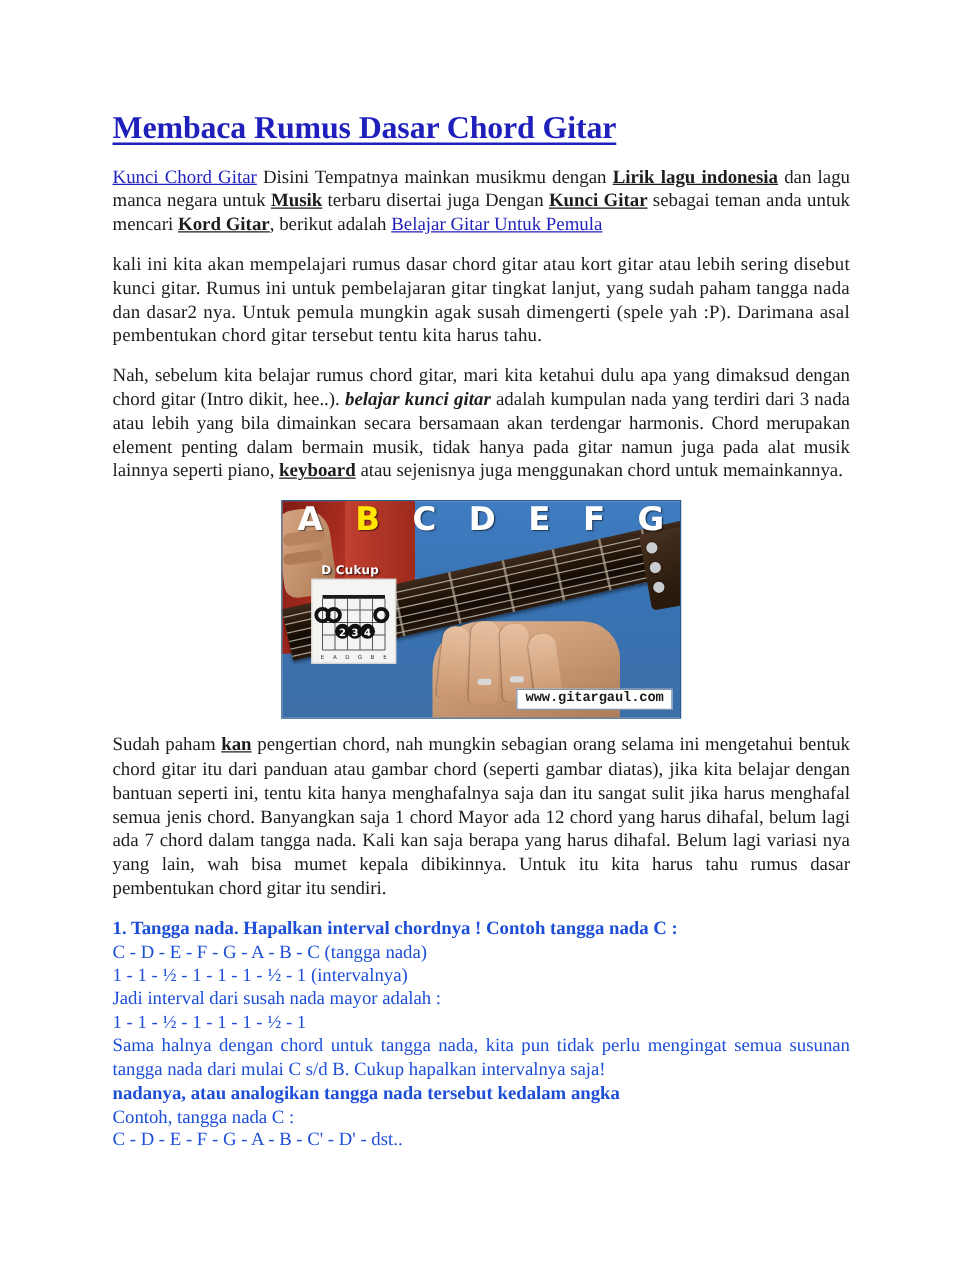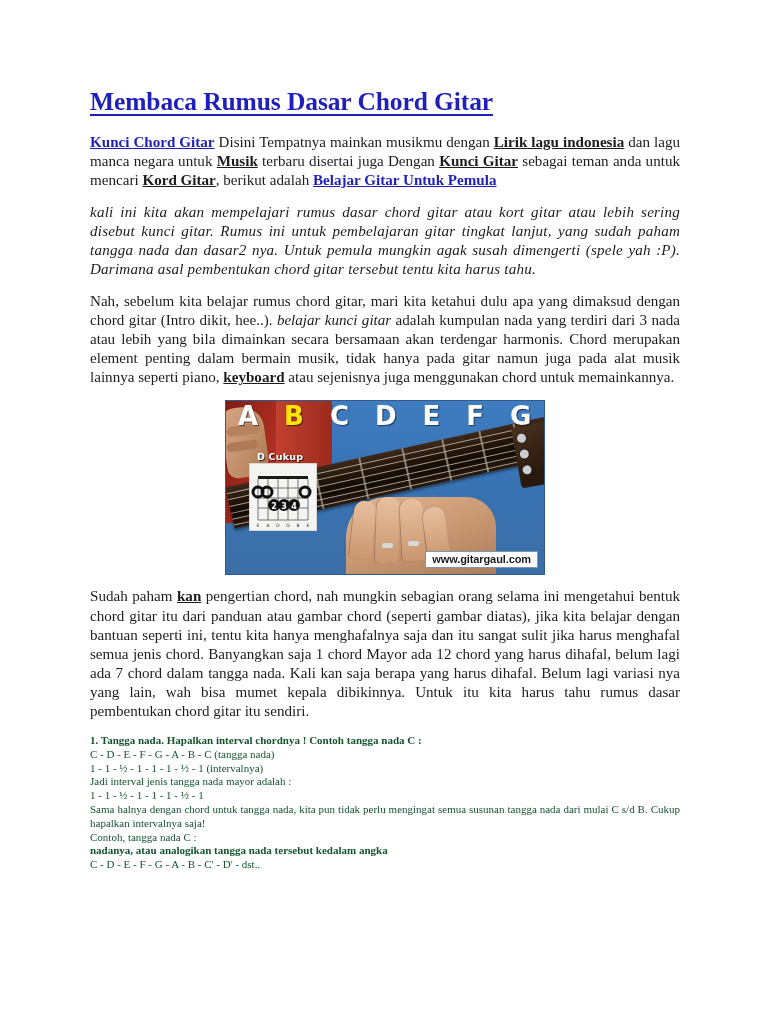--- a/index.html
+++ b/index.html
@@ -35,34 +35,34 @@
     margin: 0 0 13px 0;
     font-size: 15.1px;
     line-height: 1.265;
     text-align: justify;
     text-justify: inter-word;
     color: #1c1c1c;
   }
   .lnk {
     color: #1f1fbb;
     text-decoration: underline;
-    font-weight: bold;
+    font-weight: normal;
   }
   .b { font-weight: bold; text-decoration: underline; }
-  .bi { font-weight: normal; font-style: italic; }
+  .bi { font-weight: bold; font-style: italic; }
 
   p.tight {
     margin: 0;
-    font-size: 11px;
+    font-size: 15px;
     line-height: 1.255;
     text-align: left;
-    color: #14532d;
+    color: #1d4ed8;
   }
   p.tight.bold { font-weight: bold; }
-  .spread { letter-spacing: 0.2px; font-style: italic; }
+  .spread { letter-spacing: 0.2px; }
 
   
   .figure-wrap {
     display: flex;
     justify-content: center;
     margin: 9px 0 12px 0;
   }
   .guitar-photo {
     position: relative;
     width: 320px;
@@ -202,21 +202,21 @@
     border: 1px solid #d6d6d2;
   }
   .chord-svg { display: block; }
   
   .watermark {
     position: absolute;
     right: 6px; bottom: 6px;
     background: #ffffff;
     border: 1px solid #7e93ad;
     padding: 1px 6px 2px 6px;
-    font-family: Liberation Sans, sans-serif;
+    font-family: Liberation Mono, monospace;
     font-weight: bold;
     font-size: 11px;
     color: #1a1a1a;
     letter-spacing: -0.1px;
   }
 </style>
 </head>
 <body>
 
 <div class="page">
@@ -317,21 +317,21 @@
 
       <div class="watermark">www.gitargaul.com</div>
     </div>
   </div>
 
   <p class="body-text"><span>Sudah paham </span><span class="b">kan</span><span> pengertian chord, nah mungkin sebagian orang selama ini mengetahui bentuk chord gitar itu dari panduan atau gambar chord (seperti gambar diatas),  jika kita belajar dengan bantuan seperti ini, tentu kita hanya menghafalnya saja dan itu sangat sulit jika harus menghafal semua jenis chord. Banyangkan saja 1 chord Mayor ada 12 chord yang harus dihafal, belum lagi ada 7 chord dalam tangga nada. Kali kan saja berapa yang harus dihafal. Belum lagi variasi nya yang lain, wah bisa mumet kepala dibikinnya. Untuk itu kita harus tahu rumus dasar pembentukan chord gitar itu sendiri.</span></p>
 
   <p class="tight bold">1. Tangga nada. Hapalkan interval chordnya ! Contoh tangga nada C :</p>
   <p class="tight">C -  D -  E -  F -  G -  A -  B -  C  (tangga nada)</p>
   <p class="tight">1   -  1  -  ½ -  1  -  1  -   1 -  ½  - 1  (intervalnya)</p>
-  <p class="tight">Jadi interval jenis tangga nada mayor adalah :</p>
+  <p class="tight">Jadi interval dari susah nada mayor adalah :</p>
   <p class="tight">1 - 1 - ½ - 1 - 1 - 1 - ½ - 1</p>
   <p class="tight" style="text-align:justify;">Sama halnya dengan chord untuk tangga nada, kita pun tidak perlu mengingat semua susunan tangga nada dari mulai C s/d B. Cukup hapalkan intervalnya saja!</p>
 
+  <p class="tight bold">nadanya, atau analogikan tangga nada tersebut kedalam angka</p>
   <p class="tight">Contoh, tangga nada C :</p>
-  <p class="tight bold">nadanya, atau analogikan tangga nada tersebut kedalam angka</p>
   <p class="tight">C - D - E - F - G - A - B - C' - D' - dst..</p>
 
 </div>
 
 </body></html>

